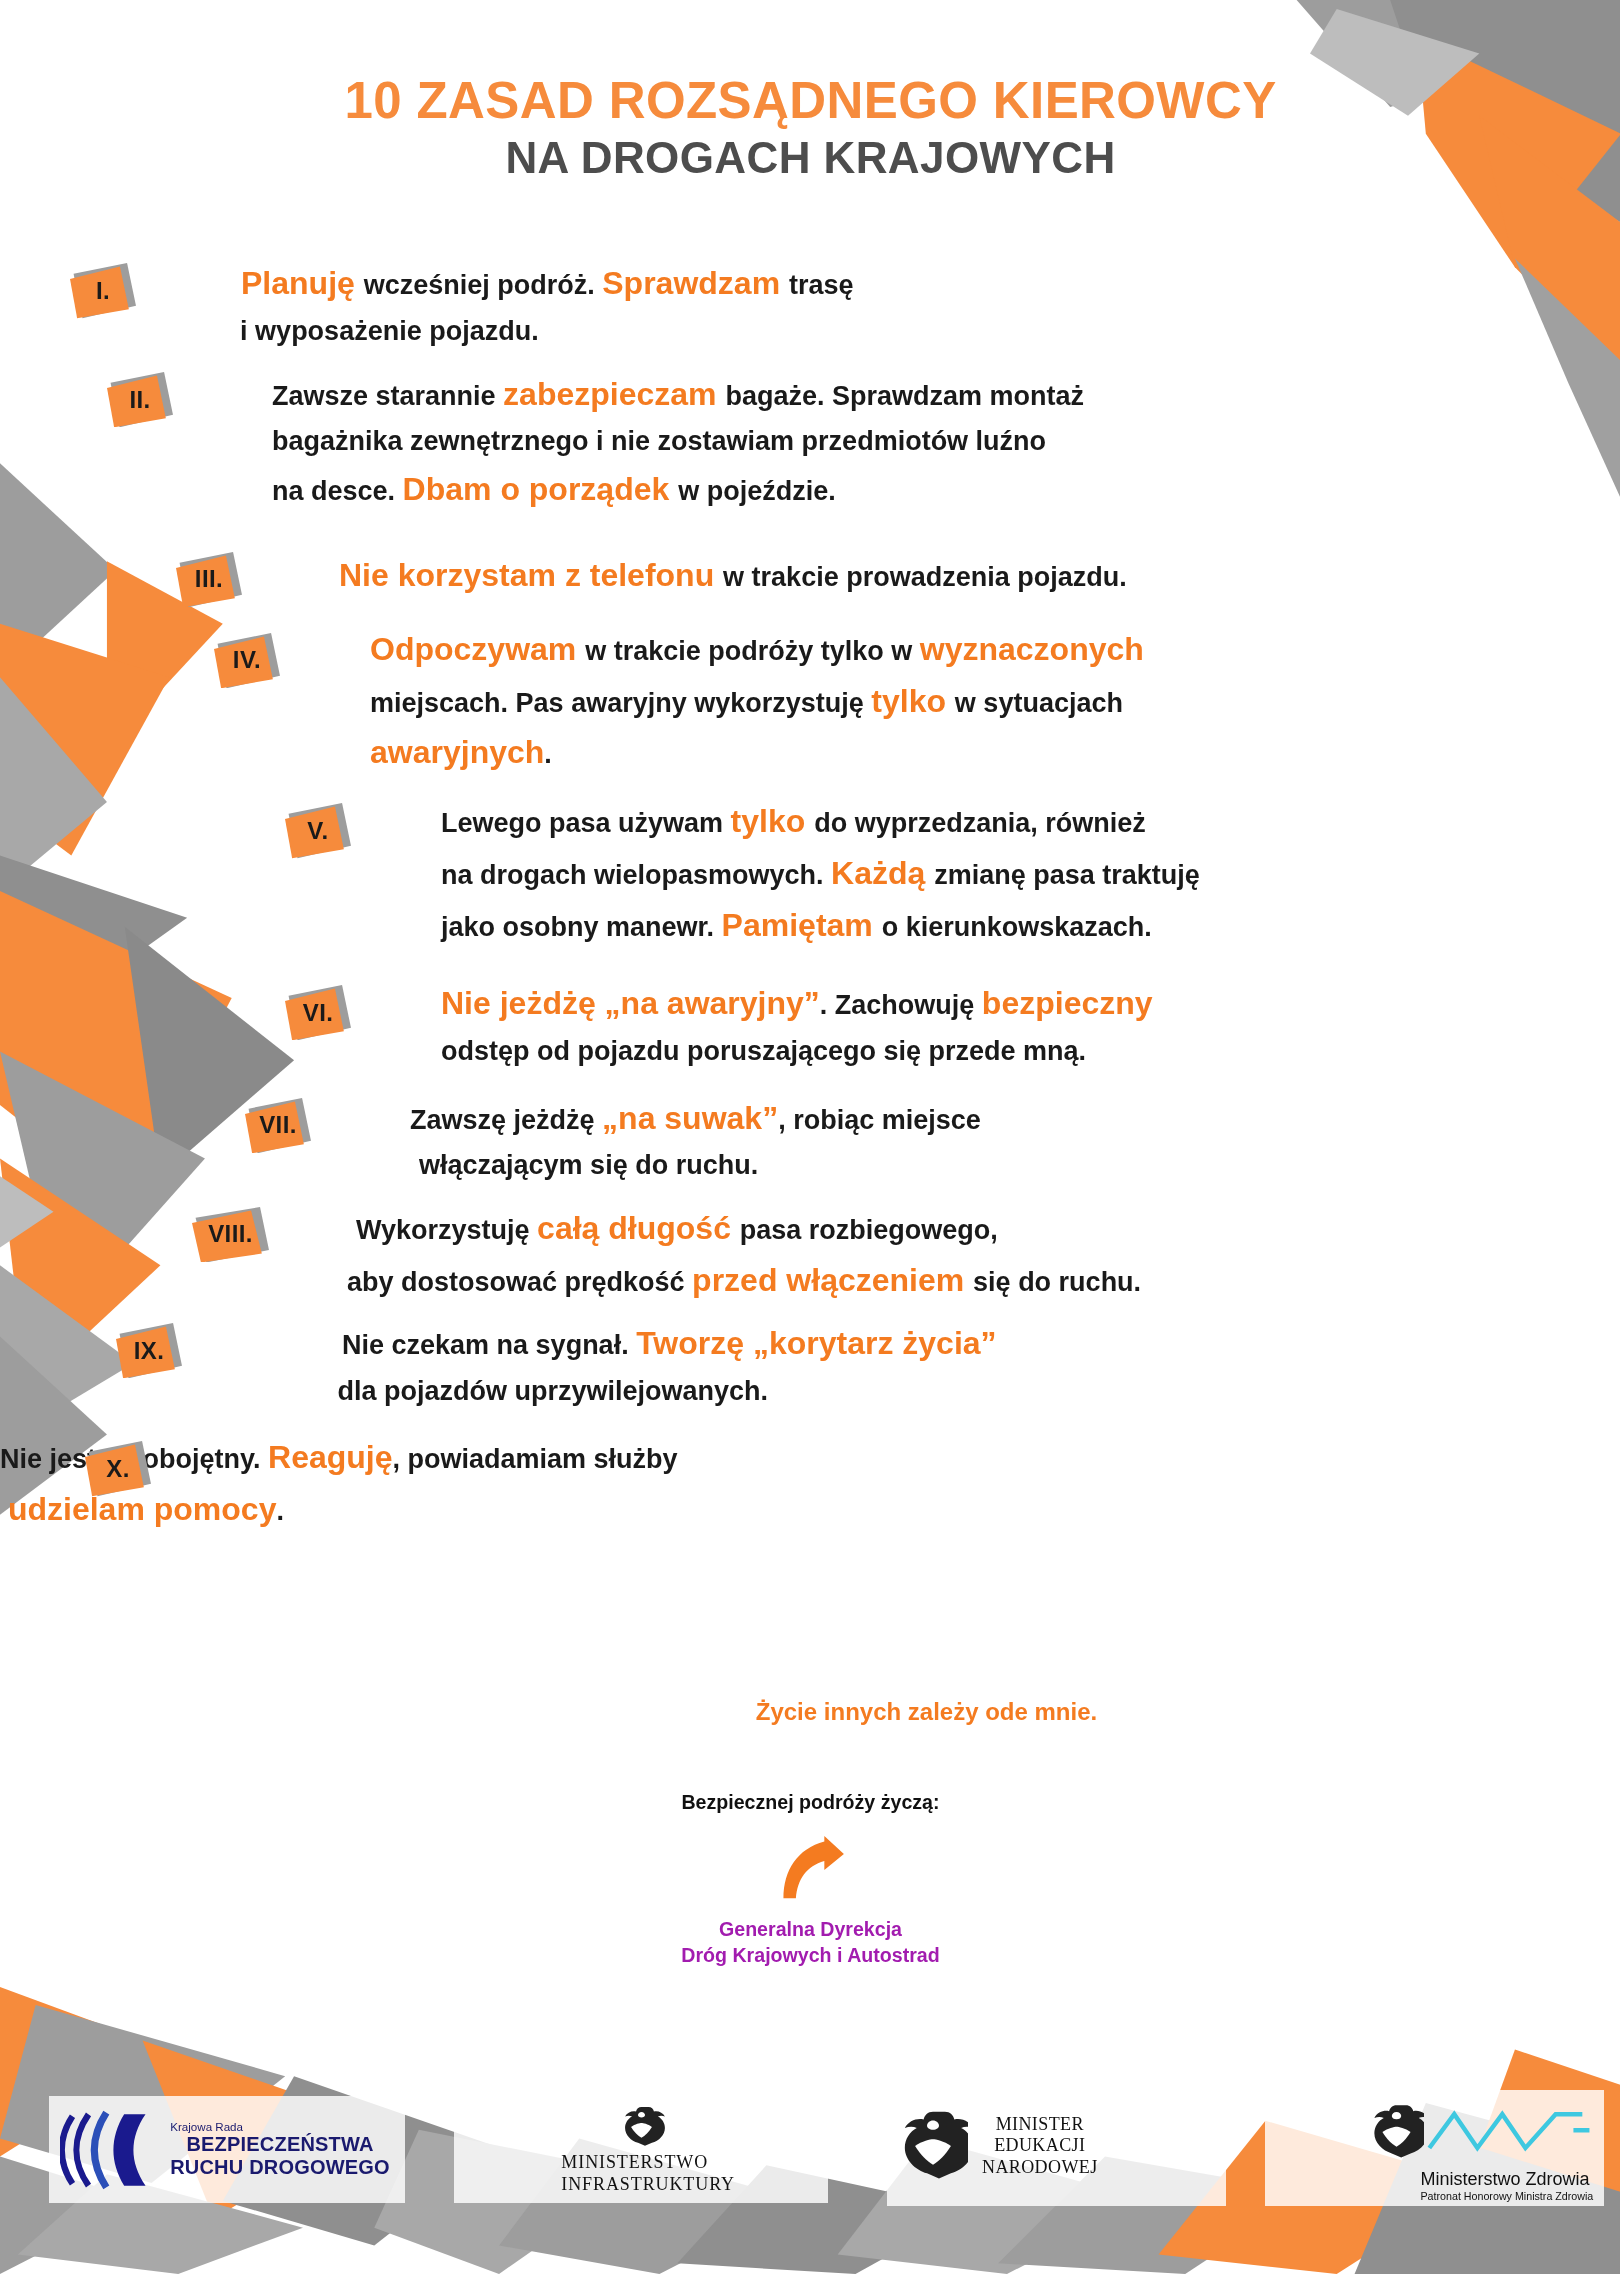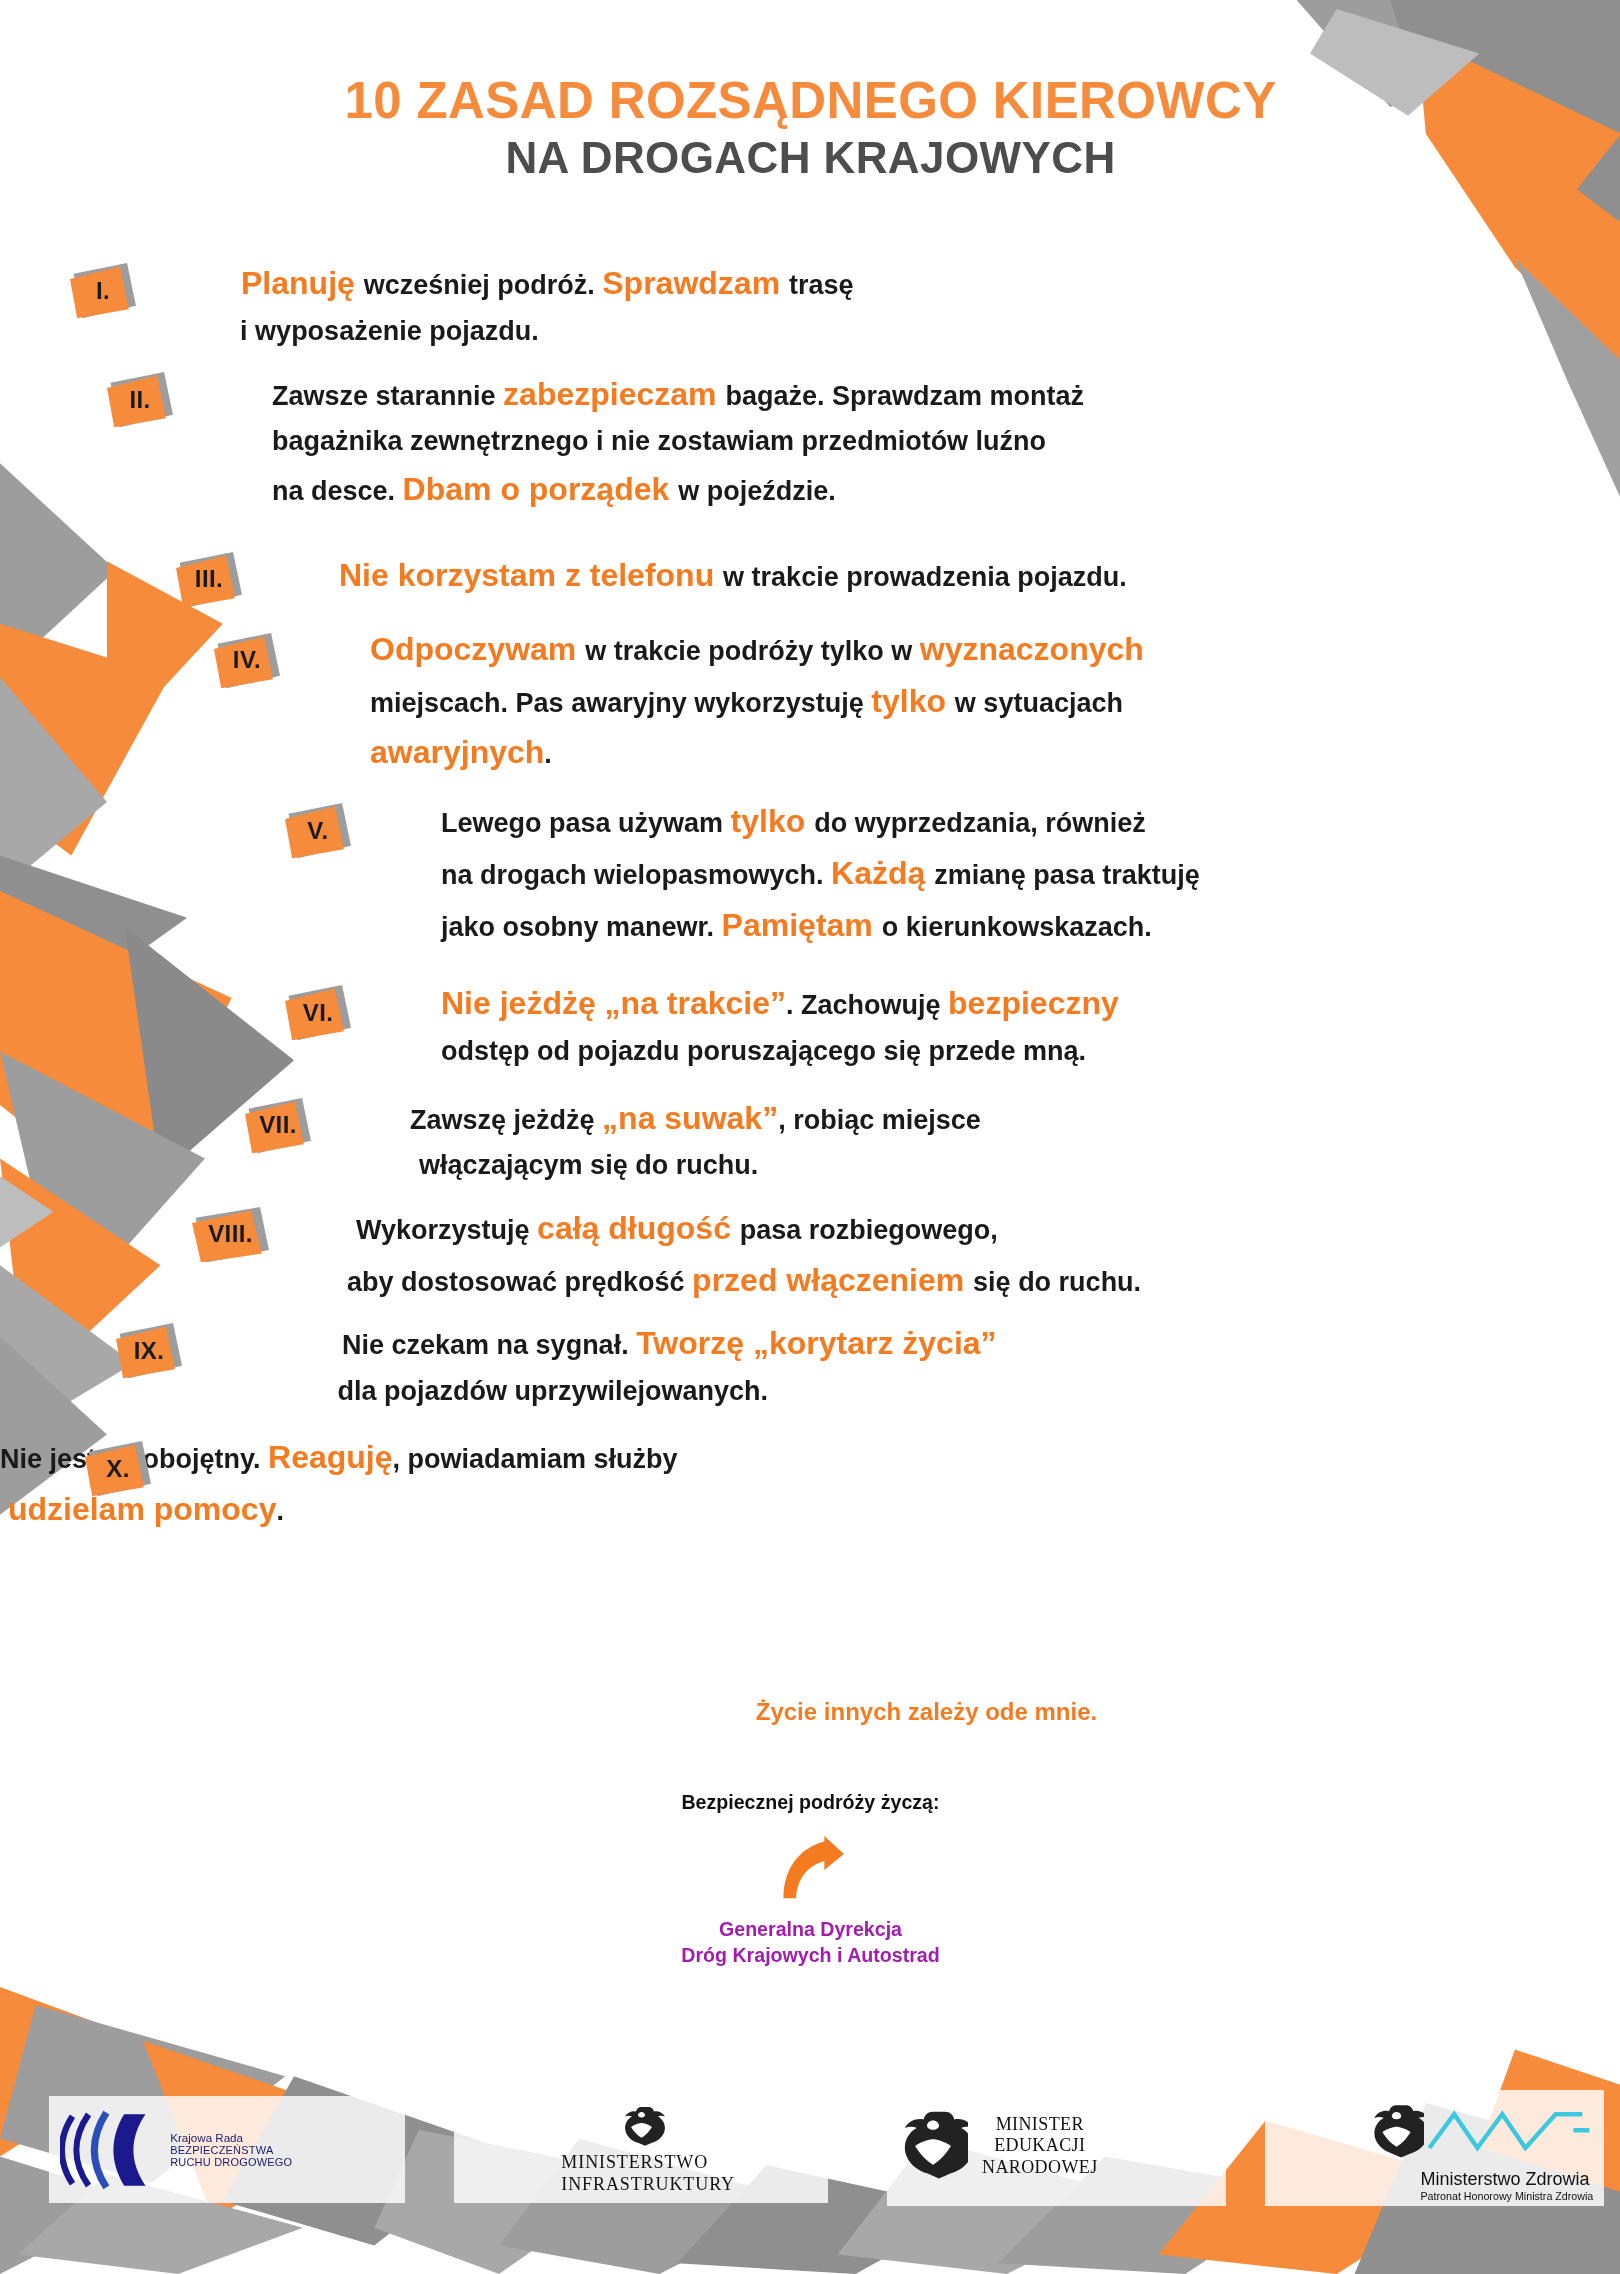--- a/index.html
+++ b/index.html
@@ -159,24 +159,25 @@
     align-items: center;
     padding: 7.1px 10.7px;
     box-sizing: border-box;
   }
   .krbrd-small {
     font-size: 11.6px;
     color: #1a1a6e;
     font-weight: normal;
   }
   .krbrd-bold {
-    font-size: 11px;
+    font-size: 20px;
     color: #1a1a6e;
-    font-weight: normal;
+    font-weight: bold;
     letter-spacing: 0.2px;
+    text-align: center;
   }
   .serif {
     font-family: "Liberation Serif", serif;
   }
   .mi-text {
     font-size: 18px;
     letter-spacing: 0.9px;
     line-height: 1.25;
     color: #111;
   }
@@ -322,21 +323,21 @@
 
       <div class="rule" style="height:111px;">
         <div class="numbox" style="left:285px; top:7.1px;">
           <svg class="shape" viewBox="0 0 74 62" xmlns="http://www.w3.org/2000/svg">
             <polygon points="4,12 64,0 74,48 14,62" fill="#9D9D9D"></polygon>
             <polygon points="0,18 56,4 66,52 8,62" fill="#F68B3C"></polygon>
           </svg>
           <span class="num">VI.</span>
         </div>
         <div class="rule-text" style="margin-left:441px;">
-          <span class="hl-big">Nie jeżdżę „na trakcie”</span><span>. Zachowuję </span><span class="hl-big">bezpieczny</span><br>
+          <span class="hl-big">Nie jeżdżę „na awaryjny”</span><span>. Zachowuję </span><span class="hl-big">bezpieczny</span><br>
           <span>odstęp od pojazdu poruszającego się przede mną.</span>
         </div>
       </div>
 
       <div class="rule" style="height:107px;">
         <div class="numbox" style="left:245px; top:5.3px;">
           <svg class="shape" viewBox="0 0 74 62" xmlns="http://www.w3.org/2000/svg">
             <polygon points="4,12 64,0 74,48 14,62" fill="#9D9D9D"></polygon>
             <polygon points="0,18 56,4 66,52 8,62" fill="#F68B3C"></polygon>
           </svg>

